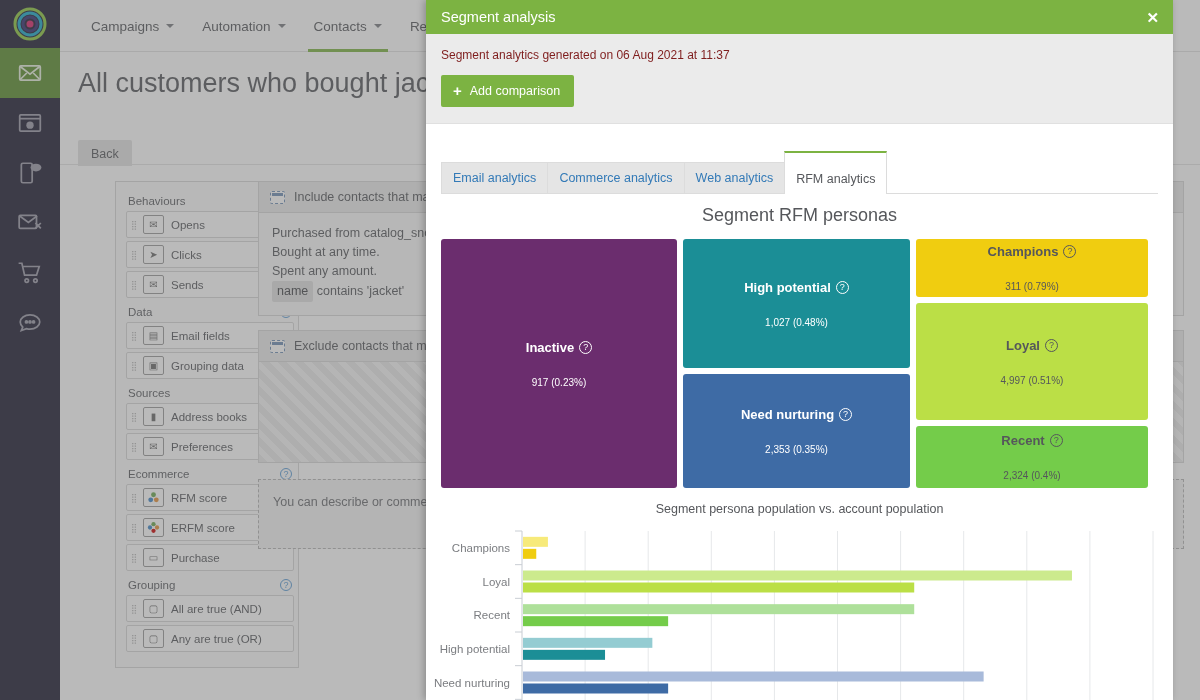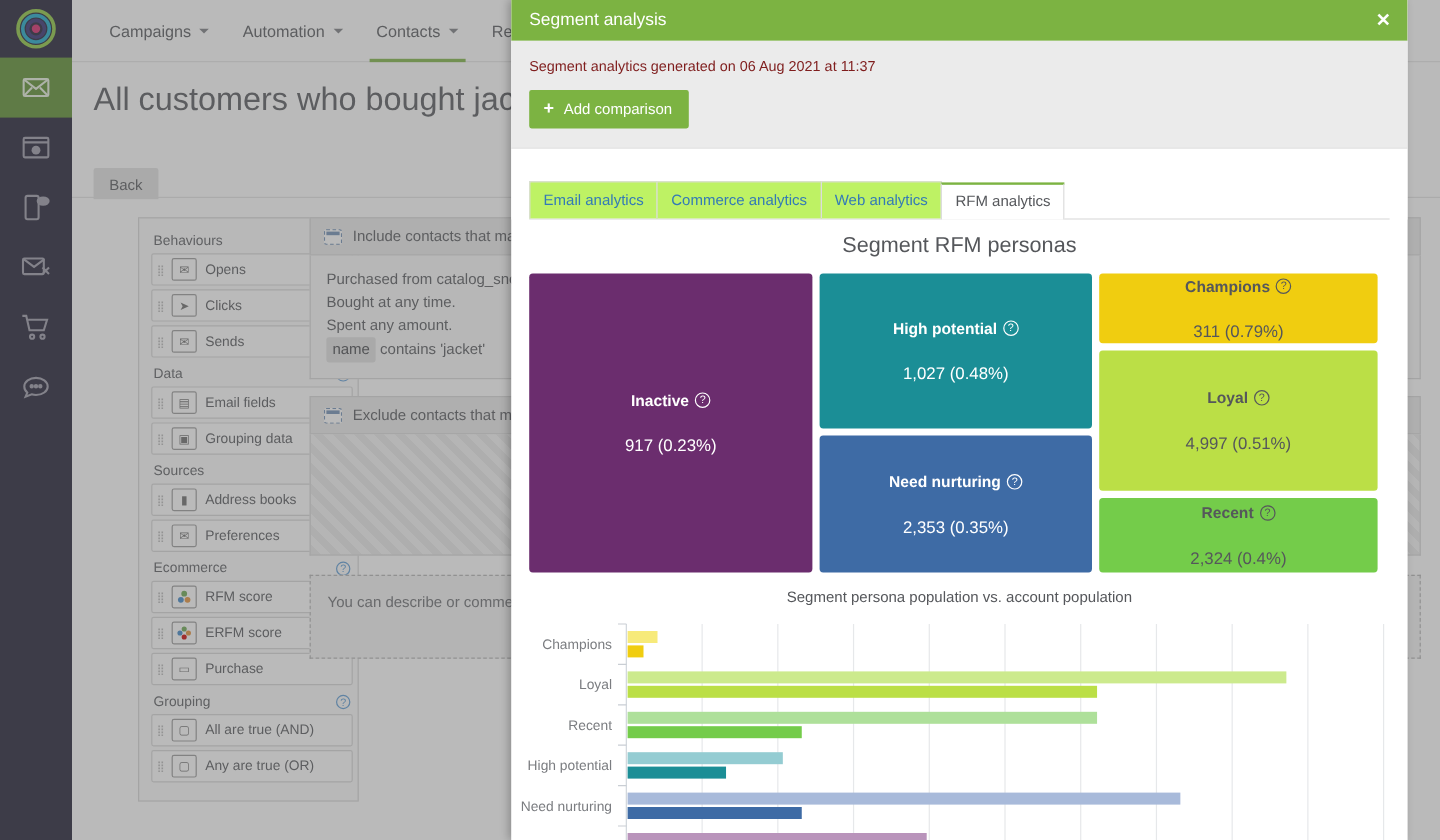--- a/index.html
+++ b/index.html
@@ -155,45 +155,45 @@
     background: #7cb342; color: #fff; border: none; border-radius: 2px;
     padding: 9px 14px 9px 12px; font-size: 12.5px;
     font-family: "Liberation Sans", sans-serif;
   }
   .plus-glyph { font-size: 15px; line-height: 12px; font-weight: bold; }
 
   .tabs-wrap { padding: 27px 15px 0 15px; background:#fff; }
   .tabs { display: flex; align-items: flex-end; border-bottom: 1px solid #dcdcdc; }
   .tab {
     font-size: 12.5px; color: #337ab7; padding: 8px 11px 8px 11px;
-    background: #bef264; border: 1px solid #dcdcdc; border-bottom: none;
+    background: #e5e5e5; border: 1px solid #dcdcdc; border-bottom: none;
     margin-right: -1px; position: relative; white-space: nowrap;
   }
   .tab.active {
     background: #ffffff; color: #55575b; border-top: 2px solid #7cb342;
-    padding-top: 7px; margin-bottom: -1px;
+    padding-top: 19px; margin-bottom: -1px;
   }
 
   .section-title {
     text-align: center; font-size: 18px; color: #55575b; padding: 11px 0 0 0;
   }
 
   
   .personas {
     margin: 13px 15px 0 15px; display: flex; gap: 6px; height: 249px;
   }
   .col-a { width: 236px; display: flex; flex-direction: column; gap: 6px; }
   .col-b { width: 227px; display: flex; flex-direction: column; gap: 6px; }
   .col-c { width: 232px; display: flex; flex-direction: column; gap: 6px; }
   .tile {
     border-radius: 3px; display: flex; flex-direction: column;
     align-items: center; justify-content: center; text-align: center;
   }
   .tile-label { font-size: 13px; font-weight: bold; display:flex; align-items:center; gap:5px; }
-  .tile-sub { font-size: 14px; margin-top: 22px; }
+  .tile-sub { font-size: 10px; margin-top: 22px; }
   .q-mark {
     display: inline-block; width: 13px; height: 13px; border-radius: 50%;
     border: 1.3px solid currentColor; font-size: 9px; line-height: 11px;
     font-weight: normal; text-align: center;
   }
 
   
   .chart-title { text-align: center; font-size: 12.5px; color: #55575b; margin-top: 14px; }
   .chart-area { position: relative; margin: 9px 0 0 0; height: 215px; }
   .chart-svg { display: block; }

